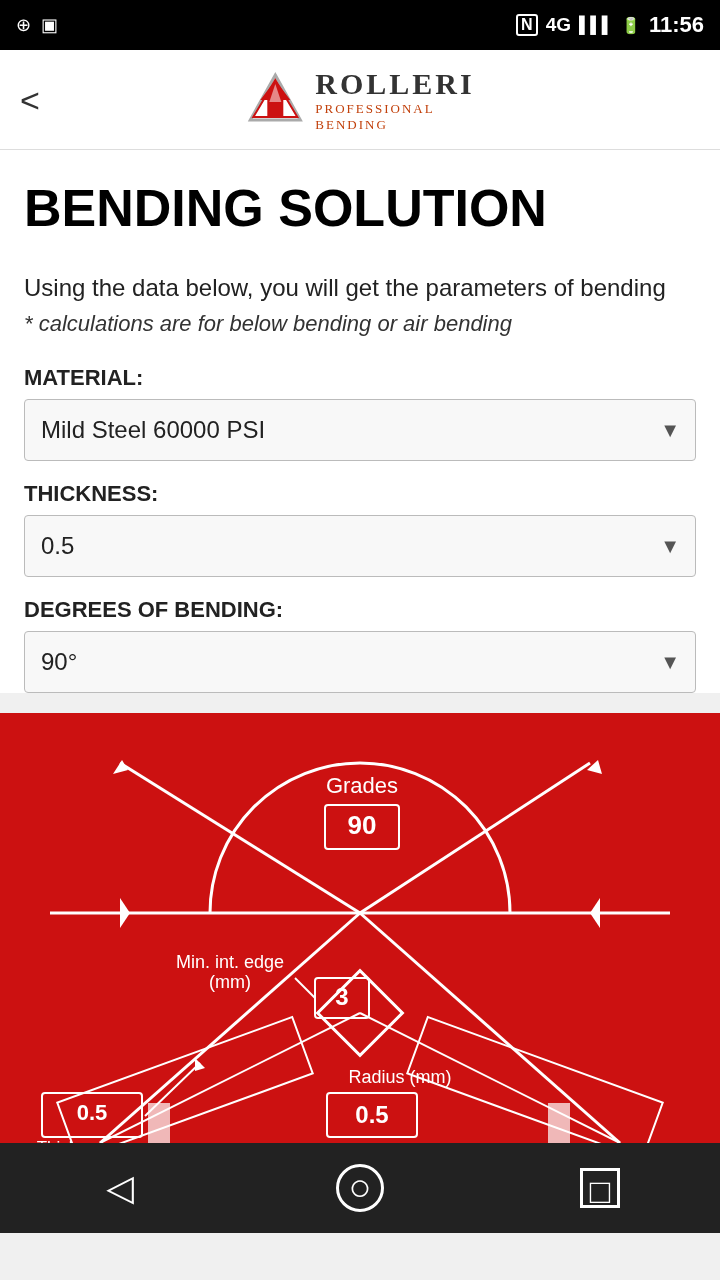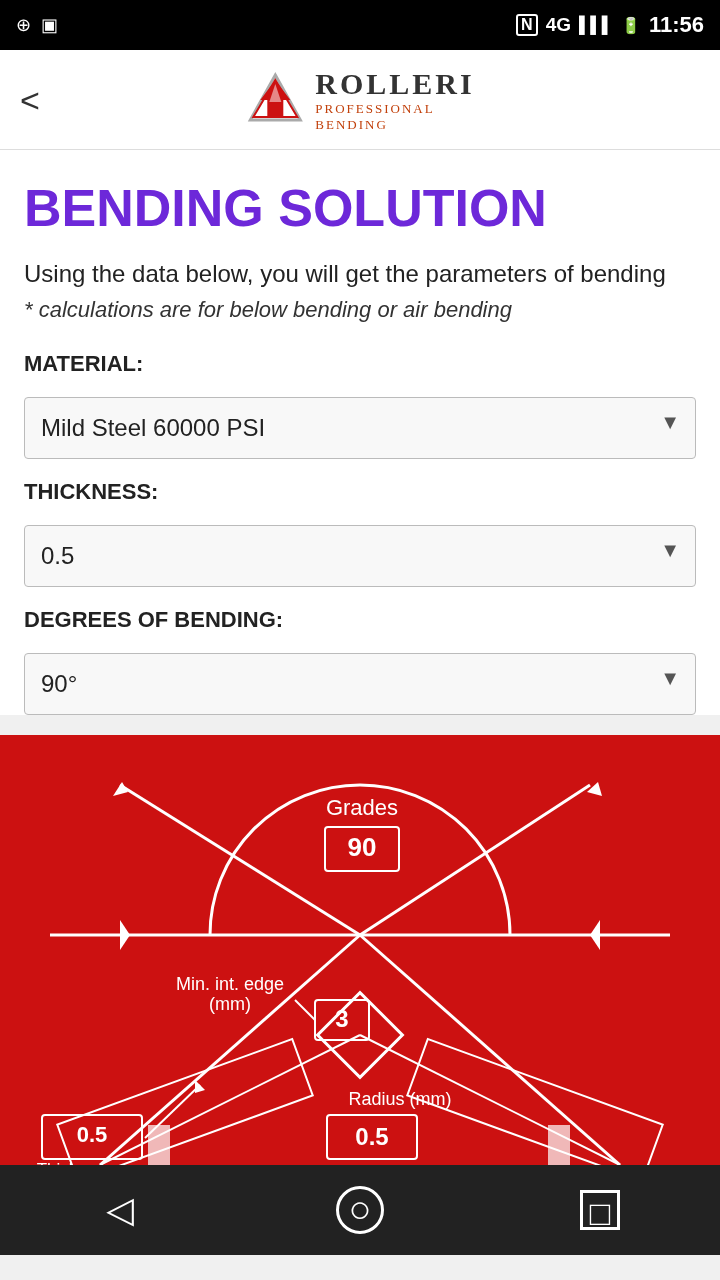--- a/index.html
+++ b/index.html
@@ -86,24 +86,24 @@
 
     
     .main-content {
       background: #fff;
       padding: 30px 24px 0 24px;
     }
 
     .page-title {
       font-size: 52px;
       font-weight: 900;
-      color: #6d28d9;
+      color: #000000;
       text-transform: uppercase;
       line-height: 1.1;
-      margin-bottom: 20px;
+      margin-bottom: 34px;
     }
 
     .intro-text {
       font-size: 24px;
       color: #222;
       line-height: 1.4;
       margin-bottom: 6px;
     }
 
     .note-text {
@@ -135,21 +135,20 @@
       height: 62px;
       font-size: 24px;
       padding: 0 50px 0 16px;
       border: 1px solid #bbb;
       border-radius: 4px;
       background: #f8f8f8;
       appearance: none;
       -webkit-appearance: none;
       color: #222;
       cursor: pointer;
-      margin-top: 12px;
     }
 
     .select-arrow {
       position: absolute;
       right: 16px;
       top: 50%;
       transform: translateY(-50%);
       font-size: 20px;
       color: #555;
       pointer-events: none;

